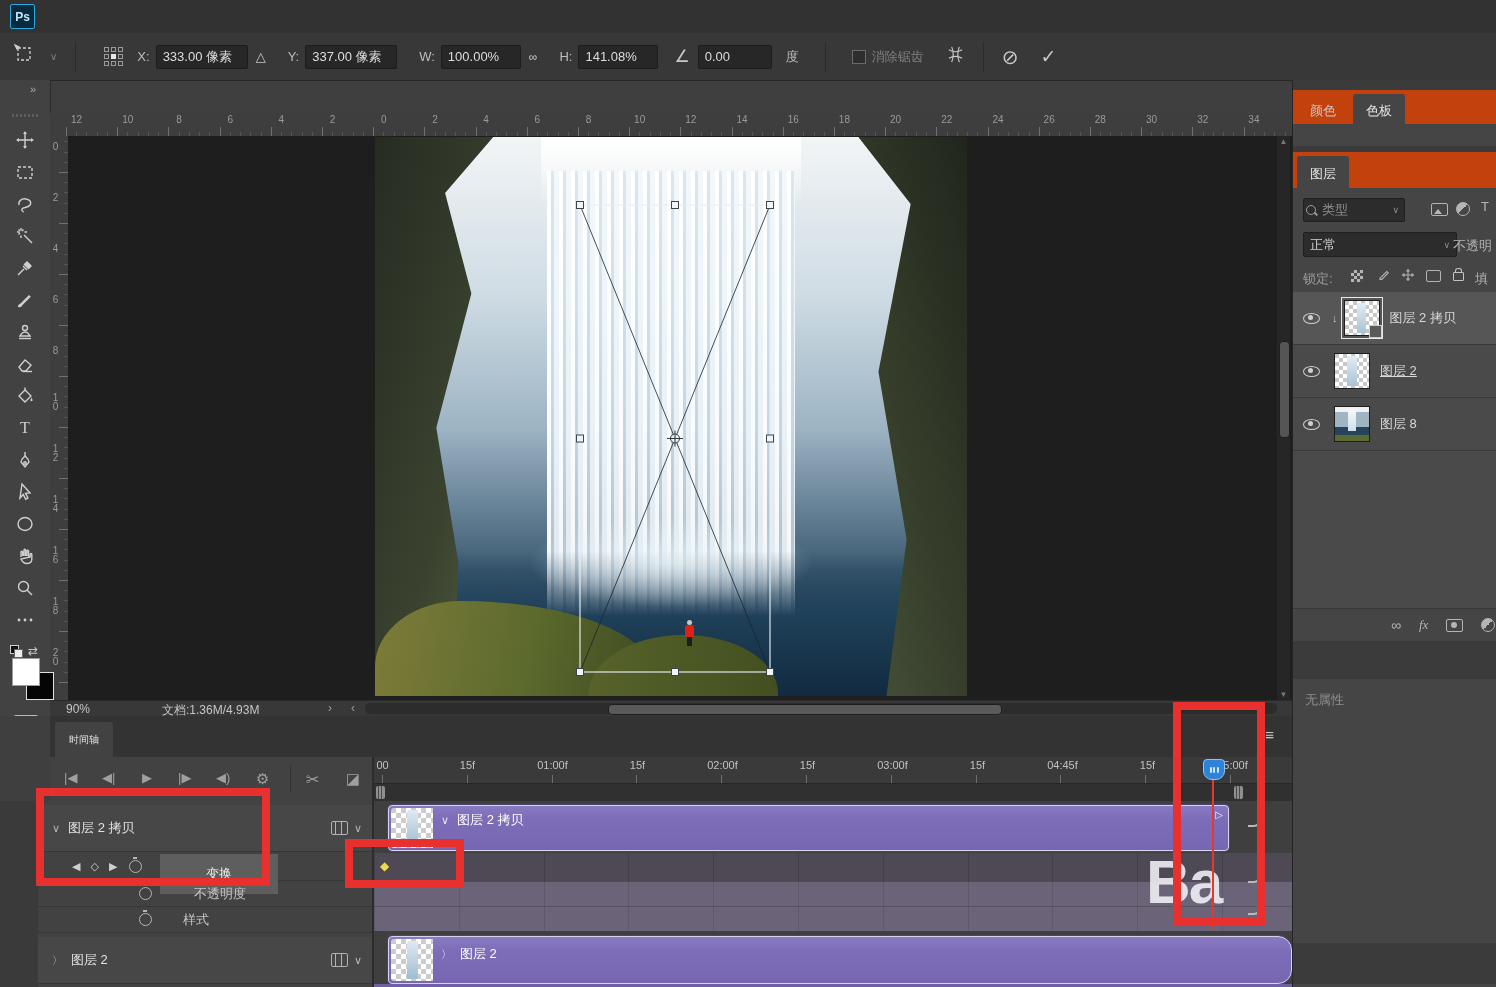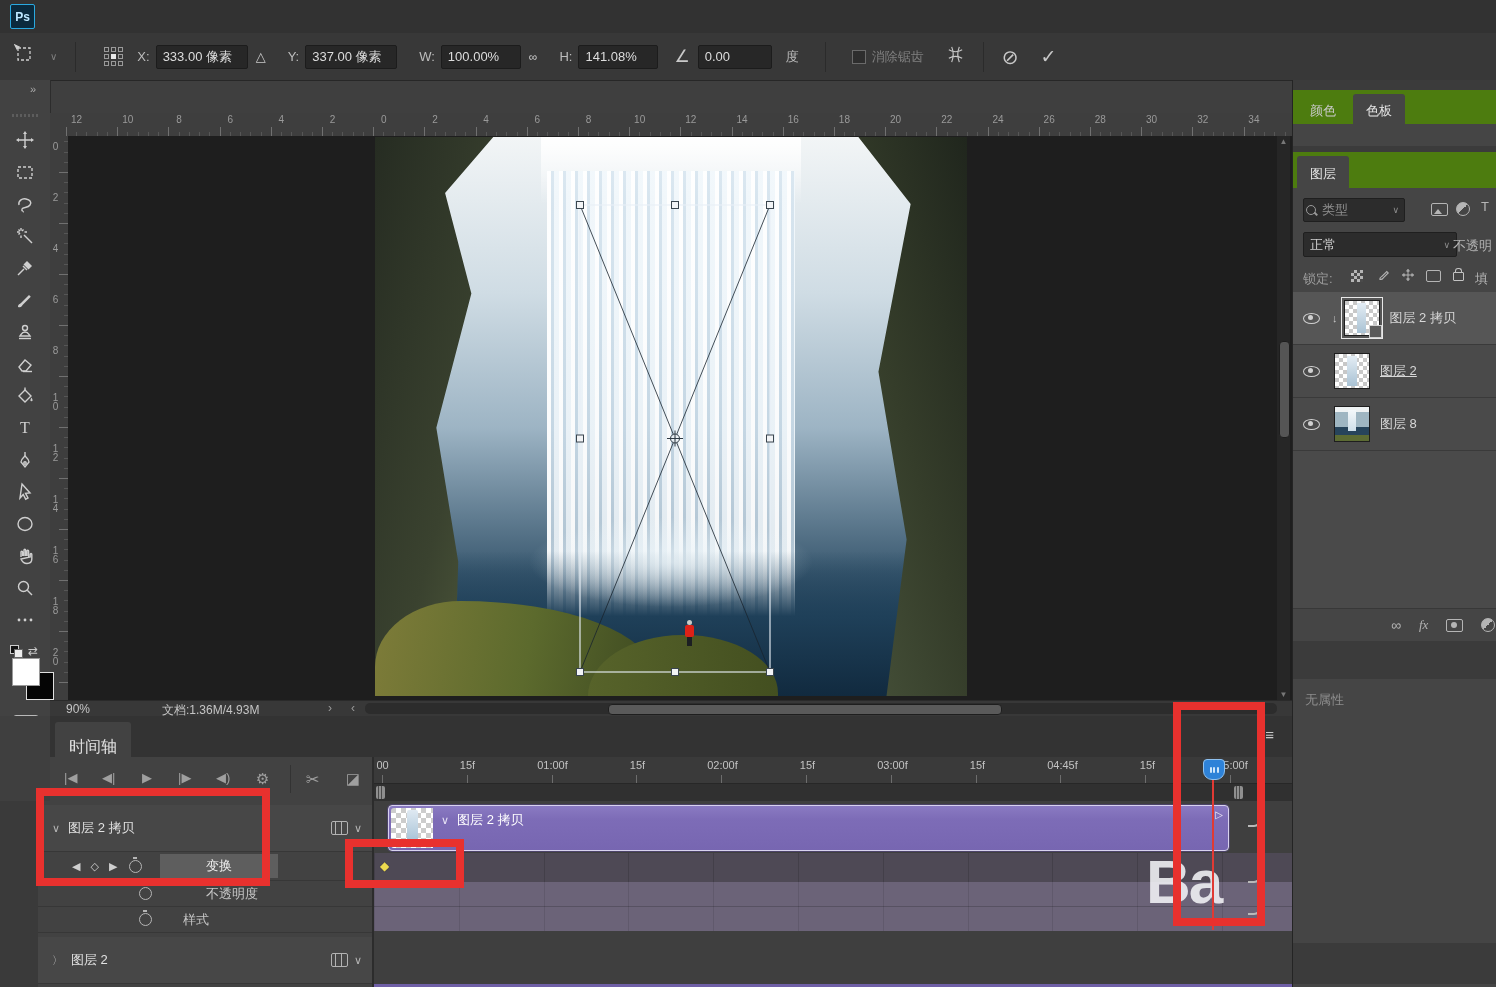--- a/index.html
+++ b/index.html
@@ -81,42 +81,42 @@
   .vscroll{left:1209px;top:0;width:13px;height:564px;background:#262626}
   .vscroll .thumb{position:absolute;left:2px;top:205px;width:9px;height:95px;background:#555555;border-radius:4px}
   .vscroll .ar{position:absolute;left:0;width:13px;color:#777;font-size:8px;text-align:center}
   
   .statusbar{left:50px;top:700px;width:1242px;height:16px;background:#383838;border-top:1px solid #2a2a2a;font-size:12px;color:#c5c5c5}
   .hscroll{position:absolute;left:315px;top:2px;width:912px;height:11px;background:#2c2c2c;border-radius:5px}
   .hscroll .thumb{position:absolute;left:243px;top:1px;width:392px;height:9px;background:#5a5a5a;border-radius:4px}
   
   .tl{left:0;top:716px;width:1292px;height:271px;background:#3f3f3f}
   .tl-tabrow{position:absolute;left:50px;top:0;width:1242px;height:41px;background:#333333;border-bottom:1px solid #2b2b2b}
-  .tl-tab{position:absolute;left:5px;top:6px;height:35px;background:#424242;color:#e0e0e0;display:flex;align-items:center;padding:8px 14px;font-size:16px;border-radius:3px 3px 0 0}
+  .tl-tab{position:absolute;left:5px;top:6px;height:35px;background:#424242;color:#e0e0e0;display:flex;align-items:center;padding:0 14px;font-size:10px;border-radius:3px 3px 0 0}
   .tl-controls{position:absolute;left:50px;top:41px;width:322px;height:44px;background:#424242}
   .pbtn{color:#9f9f9f;font-size:13px;position:absolute;top:13px}
   .tl-ruler{position:absolute;left:372px;top:41px;width:920px;height:26px;background:#3a3a3a;
     background-image:repeating-linear-gradient(90deg,#6d6d6d 0 1px,transparent 1px 84.8px);
     background-size:100% 8px;background-position:10px 100%;background-repeat:no-repeat}
   .tl-ruler .nums{position:absolute;left:-32px;top:2px;display:flex}
   .tl-ruler .nums span{width:85px;text-align:center;font-size:11px;color:#c2c2c2}
   .workbar{position:absolute;left:372px;top:67px;width:920px;height:18px;background:#303030;border-top:1px solid #272727;border-bottom:1px solid #272727}
   .wahandle{position:absolute;top:2px;width:9px;height:13px;background:#8f8f8f;border-radius:2px;
     background-image:linear-gradient(90deg,transparent 2px,#4a4a4a 2px 3px,transparent 3px 5px,#4a4a4a 5px 6px,transparent 6px)}
   .gutter{position:absolute;left:0;top:85px;width:38px;height:186px;background:#3a3a3a}
   .lcol{position:absolute;left:38px;top:85px;width:334px;height:186px;background:#424242}
   .lrow{position:absolute;left:0;width:334px;border-bottom:1px solid #373737;display:flex;align-items:center}
   .chev{color:#b5b5b5;font-size:11px;margin:0 8px 0 14px}
   .trackname{color:#e2e2e2;font-size:13px}
   .film{width:15px;height:12px;border:1px solid #b3b3b3;border-radius:2px;position:relative}
   .film:after{content:"";position:absolute;left:3px;top:-1px;bottom:-1px;width:1px;background:#b3b3b3;box-shadow:6px 0 #b3b3b3}
   .stopwatch{width:11px;height:11px;border:1.5px solid #b5b5b5;border-radius:50%;position:relative;display:inline-block}
   .stopwatch:before{content:"";position:absolute;left:2.5px;top:-4px;width:4px;height:2px;background:#b5b5b5}
   .kfnav{color:#cfcfcf;font-size:11px}
-  .propstrip{position:absolute;left:122px;top:2px;width:118px;height:24px;background:#5e5e5e;display:flex;align-items:center;justify-content:center;color:#f0f0f0}
+  .propstrip{position:absolute;left:122px;top:2px;width:118px;height:40px;background:#5e5e5e;display:flex;align-items:center;justify-content:center;color:#f0f0f0}
   .proplabel{color:#c6c6c6;font-size:13px}
   .tlsep{position:absolute;left:372px;top:41px;width:2px;height:230px;background:#2c2c2c}
   .tracks{position:absolute;left:374px;top:85px;width:918px;height:186px;background:#3f3f3f;overflow:hidden}
   .rowA{position:absolute;left:0;top:0;width:918px;height:52px;background:#3f3f3f}
   .rowB{position:absolute;left:0;top:52px;width:918px;height:29px;background:#4e4955;
     background-image:repeating-linear-gradient(90deg,rgba(0,0,0,.14) 0 1px,transparent 1px 84.8px)}
   .rowC{position:absolute;left:0;top:81px;width:918px;height:49px;background:#6b6378;
     background-image:repeating-linear-gradient(90deg,rgba(0,0,0,.10) 0 1px,transparent 1px 84.8px)}
   .rowC .mid{position:absolute;left:0;top:24px;width:918px;height:1px;background:rgba(0,0,0,.18)}
   .rowD{position:absolute;left:0;top:130px;width:918px;height:56px;background:#3f3f3f}
@@ -131,21 +131,21 @@
   .kf{position:absolute;color:#ecd94f;font-size:12px;text-shadow:0 0 1px #333}
   .playline{position:absolute;width:2px;background:#e03a34;z-index:22}
   .playhead{position:absolute;width:20px;height:19px;background:#2e82d8;border:1px solid #8fc1ef;border-radius:4px 4px 9px 9px;z-index:23;
     display:flex;align-items:center;justify-content:center;gap:1.5px}
   .playhead i{width:2px;height:6px;background:#cfe6fb;border-radius:1px}
   .tl-menu{position:absolute;color:#c9c9c9;font-size:15px}
   .cornerg{position:absolute;width:11px;height:9px;border-right:2px solid #b9b9b9;border-bottom:2px solid #b9b9b9;border-radius:0 0 7px 0}
   .watermark{position:absolute;left:1146px;top:130px;color:rgba(242,242,246,.88);font-size:62px;font-weight:bold;z-index:15;letter-spacing:-2px}
   
   .sidebar{left:1292px;top:80px;width:204px;height:907px;background:#3b3b3b;border-left:1px solid #242424;overflow:hidden}
-  .ptabrow{position:absolute;left:0;width:204px;background:#4d7c0f;border-bottom:5px solid #ffffff}
+  .ptabrow{position:absolute;left:0;width:204px;background:#c2410c;border-bottom:5px solid #ffffff}
   .ptab{position:absolute;top:4px;height:100%;display:flex;align-items:center;padding:0 13px;font-size:13px;color:#c9c9c9}
   .ptab.act{background:#454545;color:#e5e5e5;border-radius:3px 3px 0 0}
   .pbody{position:absolute;left:0;width:204px;background:#454545}
   .sel{background:#2c2c2c;border:1px solid #1f1f1f;border-radius:2px;color:#cfcfcf;display:flex;align-items:center;font-size:13px}
   .mag{width:8px;height:8px;border:1.5px solid #9a9a9a;border-radius:50%;position:relative;margin:0 6px 0 2px}
   .mag:after{content:"";position:absolute;left:7px;top:7px;width:4px;height:1.5px;background:#9a9a9a;transform:rotate(45deg)}
   .eye{width:15px;height:9px;border:1px solid #d0d0d0;border-radius:50%;position:relative;display:inline-block}
   .eye:after{content:"";position:absolute;left:4px;top:1px;width:5px;height:5px;background:#d0d0d0;border-radius:50%}
   .lrowp{position:absolute;left:0;width:204px;height:52px;border-bottom:1px solid #3a3a3a;display:flex;align-items:center}
   .thumb{width:34px;height:34px;background:repeating-conic-gradient(#ffffff 0 25%,#c8c8c8 0 50%) 0 0/8px 8px;border:1px solid #1e1e1e;position:relative;flex:0 0 auto}
@@ -484,21 +484,21 @@
       </div>
       <div class="lrow" style="top:51px;height:28px">
         <span class="kfnav" style="margin-left:34px">◀</span>
         <span class="kfnav" style="margin-left:10px">◇</span>
         <span class="kfnav" style="margin-left:10px">▶</span>
         <span class="stopwatch" style="margin-left:12px"></span>
         <span class="propstrip">变换</span>
       </div>
       <div class="lrow" style="top:80px;height:25px">
         <span class="stopwatch" style="margin-left:101px"></span>
-        <span class="proplabel" style="margin-left:54px">不透明度</span>
+        <span class="proplabel" style="margin-left:42px">不透明度</span>
       </div>
       <div class="lrow" style="top:106px;height:25px">
         <span class="stopwatch" style="margin-left:101px"></span>
         <span class="proplabel" style="margin-left:31px">样式</span>
       </div>
       <div class="lrow" style="top:136px;height:46px;background:#474747">
         <span class="chev">〉</span>
         <span class="trackname">图层 2</span>
         <span style="margin-left:auto;display:flex;align-items:center;gap:6px;margin-right:10px">
           <span class="film"></span>
@@ -518,20 +518,26 @@
       <div class="clip" style="left:14px;top:4px;width:839px;height:44px">
         <div class="clipthumb"></div>
         <div class="cliplabel">
           <span class="cv">∨</span><span>图层 2 拷贝</span>
         </div>
         <span style="position:absolute;right:5px;top:3px;color:#efecf8;font-size:10px">▷</span>
       </div>
 
       <span class="kf" style="left:6px;top:58px">◆</span>
 
+      <div class="clip" style="left:14px;top:135px;width:902px;height:46px;border-radius:4px 14px 14px 4px">
+        <div class="clipthumb"></div>
+        <div class="cliplabel" style="top:8px">
+          <span class="cv">〉</span><span>图层 2</span>
+        </div>
+      </div>
       <div class="r" style="left:0;top:183px;width:918px;height:3px;background:#6f5fa6"></div>
       <div class="cornerg" style="left:874px;top:103px"></div>
     </div>
 
     <div class="watermark">Ba</div>
 
     <div class="playhead" style="left:1203px;top:43px">
         <i></i>
         <i></i>
         <i></i>

